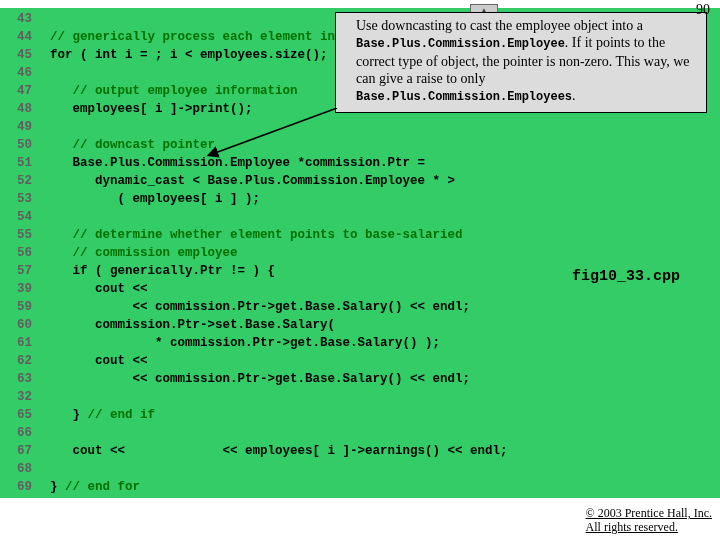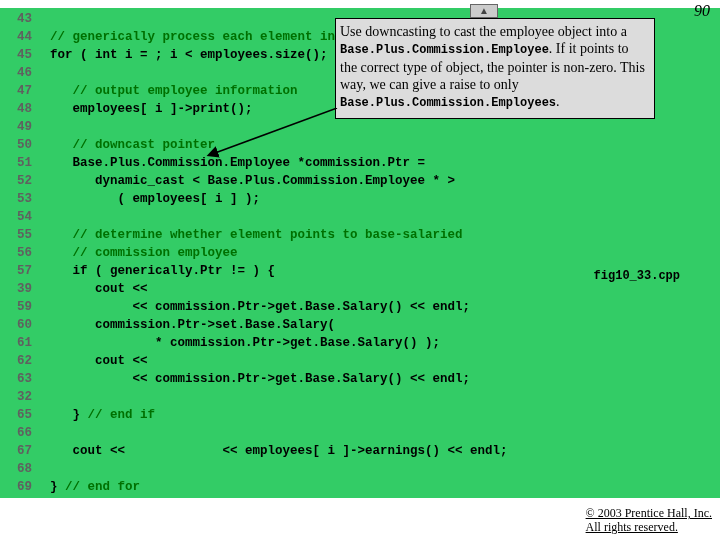--- a/index.html
+++ b/index.html
@@ -40,48 +40,46 @@
     font-weight: bold;
     line-height: 18px;
     white-space: pre;
   }
   .code .c { color: #007000; }
   .code .k { color: #000000; }
   .code .n { color: #000; }
   .callout {
     position: absolute;
     left: 335px; top: 4px;
-    width: 320px;
+    width: 372px;
     background: #dcdcdc;
     border: 1px solid #000;
-    padding: 4px 6px 6px 4px;
+    padding: 4px 6px 6px 20px;
     font-family: "Times New Roman", serif;
     font-size: 14px;
     line-height: 17px;
-    margin-top: 6px;
   }
   .callout .mono { font-family: "Courier New", monospace; font-weight: bold; font-size: 12px; }
   svg.arrow {
     position: absolute;
     left: 205px; top: 100px;
     width: 135px; height: 50px;
     pointer-events: none;
   }
   .slidenum {
     position: absolute;
     right: 10px; top: 2px;
     font-family: "Times New Roman", serif;
-    font-size: 16px;
-    font-style: italic;
+    font-size: 14px;
   }
   .figlabel {
     position: absolute;
     right: 40px; top: 260px;
     font-family: "Courier New", monospace;
-    font-size: 12px;
+    font-size: 15px;
     font-weight: bold;
     color: #000;
     line-height: 17px;
   }
   .copyright {
     position: absolute;
     right: 8px; bottom: 6px;
     font-family: "Times New Roman", serif;
     font-size: 12px;
     text-align: left;

